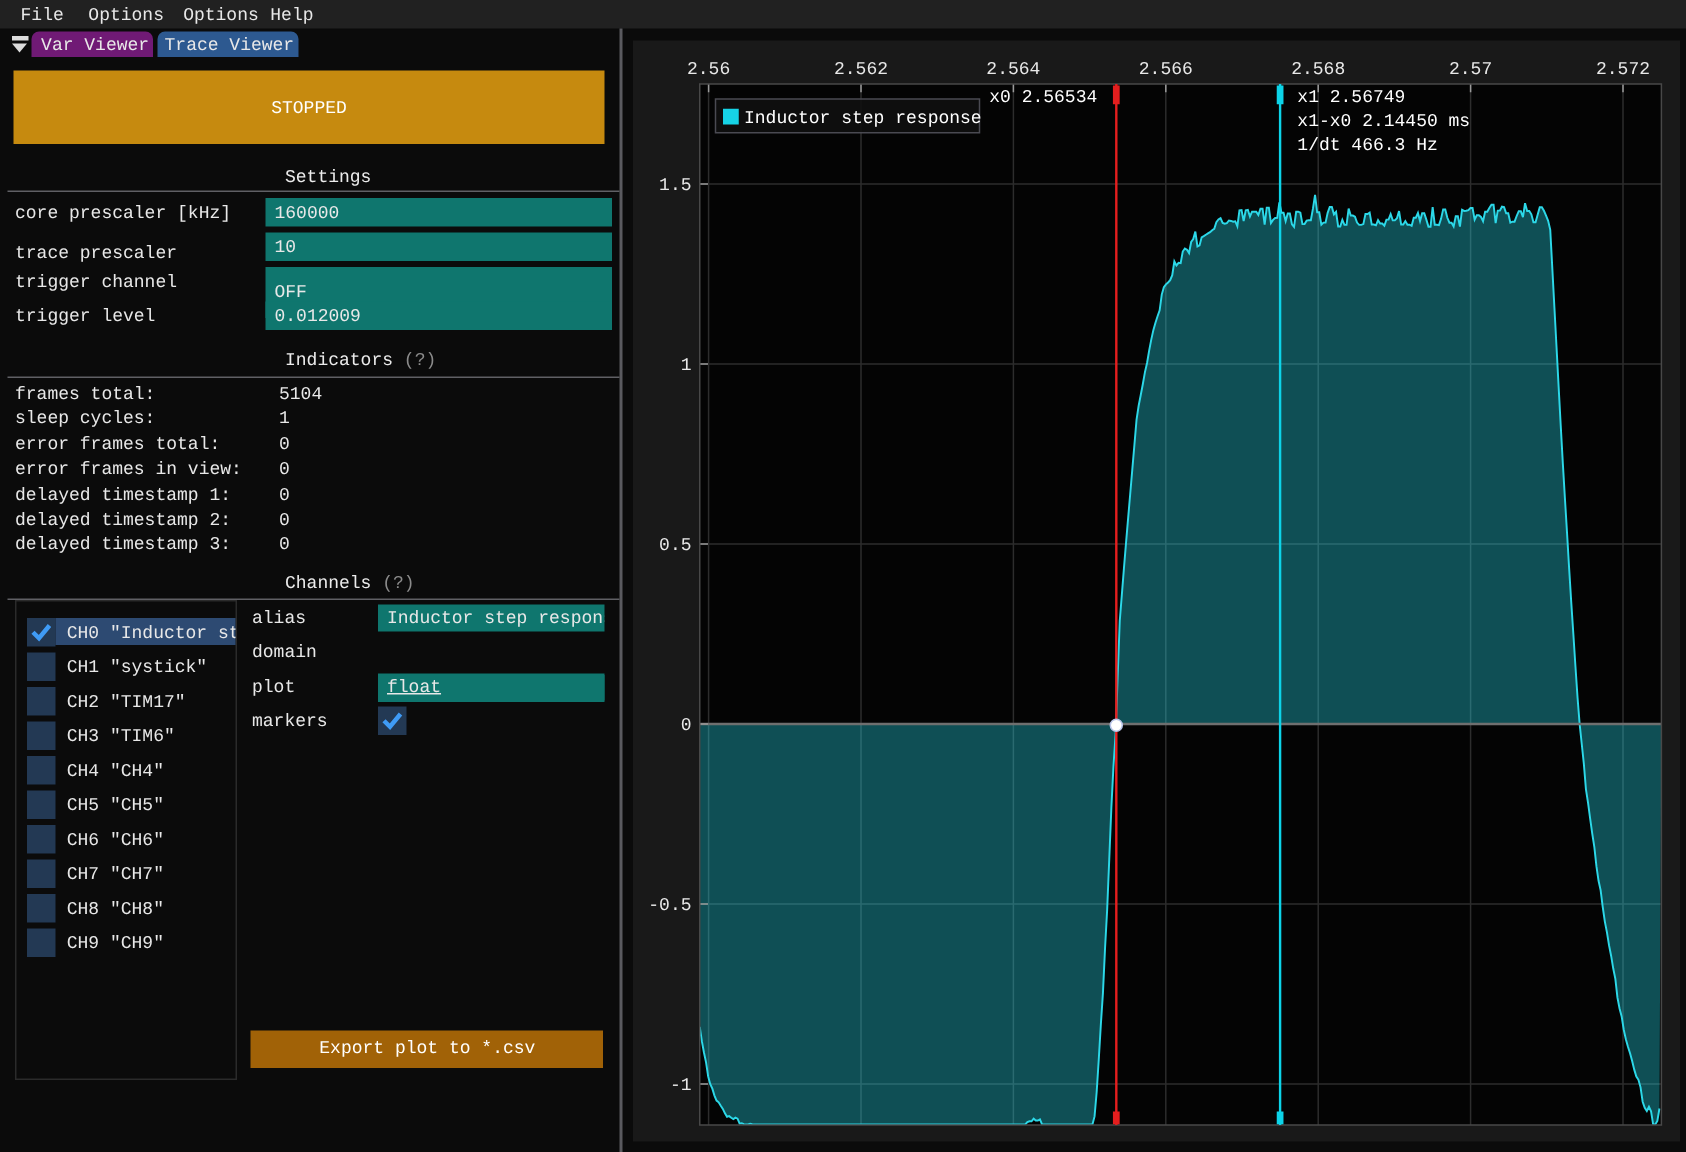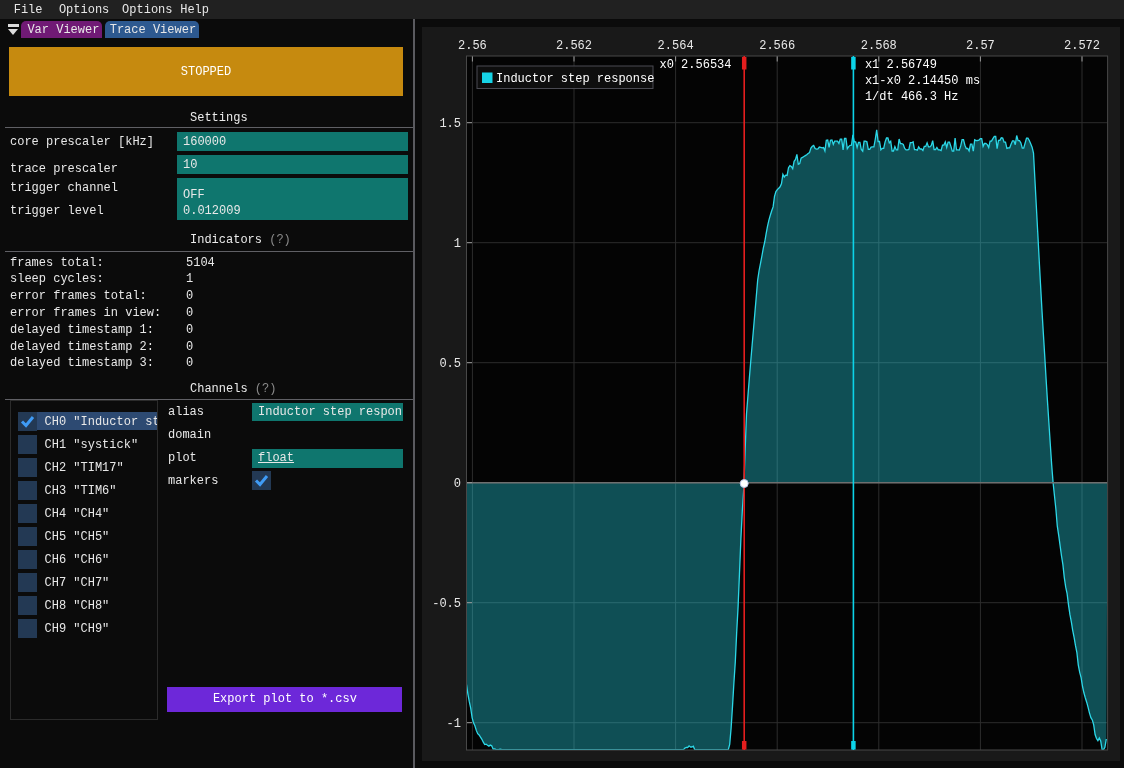--- a/index.html
+++ b/index.html
@@ -97,21 +97,21 @@
     <span style="padding-left:6px">analog</span>
   </div>
 <div class="lbl" style="left:168px;top:451px">plot</div>
 <div class="fld" style="left:252px;top:449px;width:151px;height:18px;text-decoration:underline;">
     <span style="padding-left:6px">float</span>
   </div>
 <div class="lbl" style="left:168px;top:474px">markers</div>
 <div class="abs" style="left:252px;top:471px;width:19px;height:19px;background:#233954"><svg width="19" height="19" viewBox="0 0 19 19">
       <path d="M4 9.5 L8 13.5 L15 5" fill="none" stroke="#3f9bf5" stroke-width="3"></path>
     </svg></div>
-<div class="abs" style="left:167.4px;top:687px;width:235px;height:24.5px;background:#6d28d9;display:flex;align-items:center;justify-content:center;color:#fff">Export plot to *.csv</div>
+<div class="abs" style="left:167.4px;top:687px;width:235px;height:24.5px;background:#a16207;display:flex;align-items:center;justify-content:center;color:#fff">Export plot to *.csv</div>
 <div class="abs" style="left:413px;top:19px;width:1.5px;height:749px;background:#5a5a5f"></div>
 <svg width="709" height="749" viewBox="415 19 709 749" style="position:absolute;left:415px;top:19px" font-family="Liberation Mono, monospace" font-size="12px">
 <rect x="422" y="27" width="698" height="734" fill="#191919"></rect>
 <rect x="466.5" y="56.0" width="641.1" height="694.0" fill="#040404"></rect>
 <g stroke="#2d2d2d" stroke-width="1">
       <line x1="472.4" y1="56.0" x2="472.4" y2="750.0"></line>
       <line x1="574.0" y1="56.0" x2="574.0" y2="750.0"></line>
       <line x1="675.6" y1="56.0" x2="675.6" y2="750.0"></line>
       <line x1="777.2" y1="56.0" x2="777.2" y2="750.0"></line>
       <line x1="878.8" y1="56.0" x2="878.8" y2="750.0"></line>

